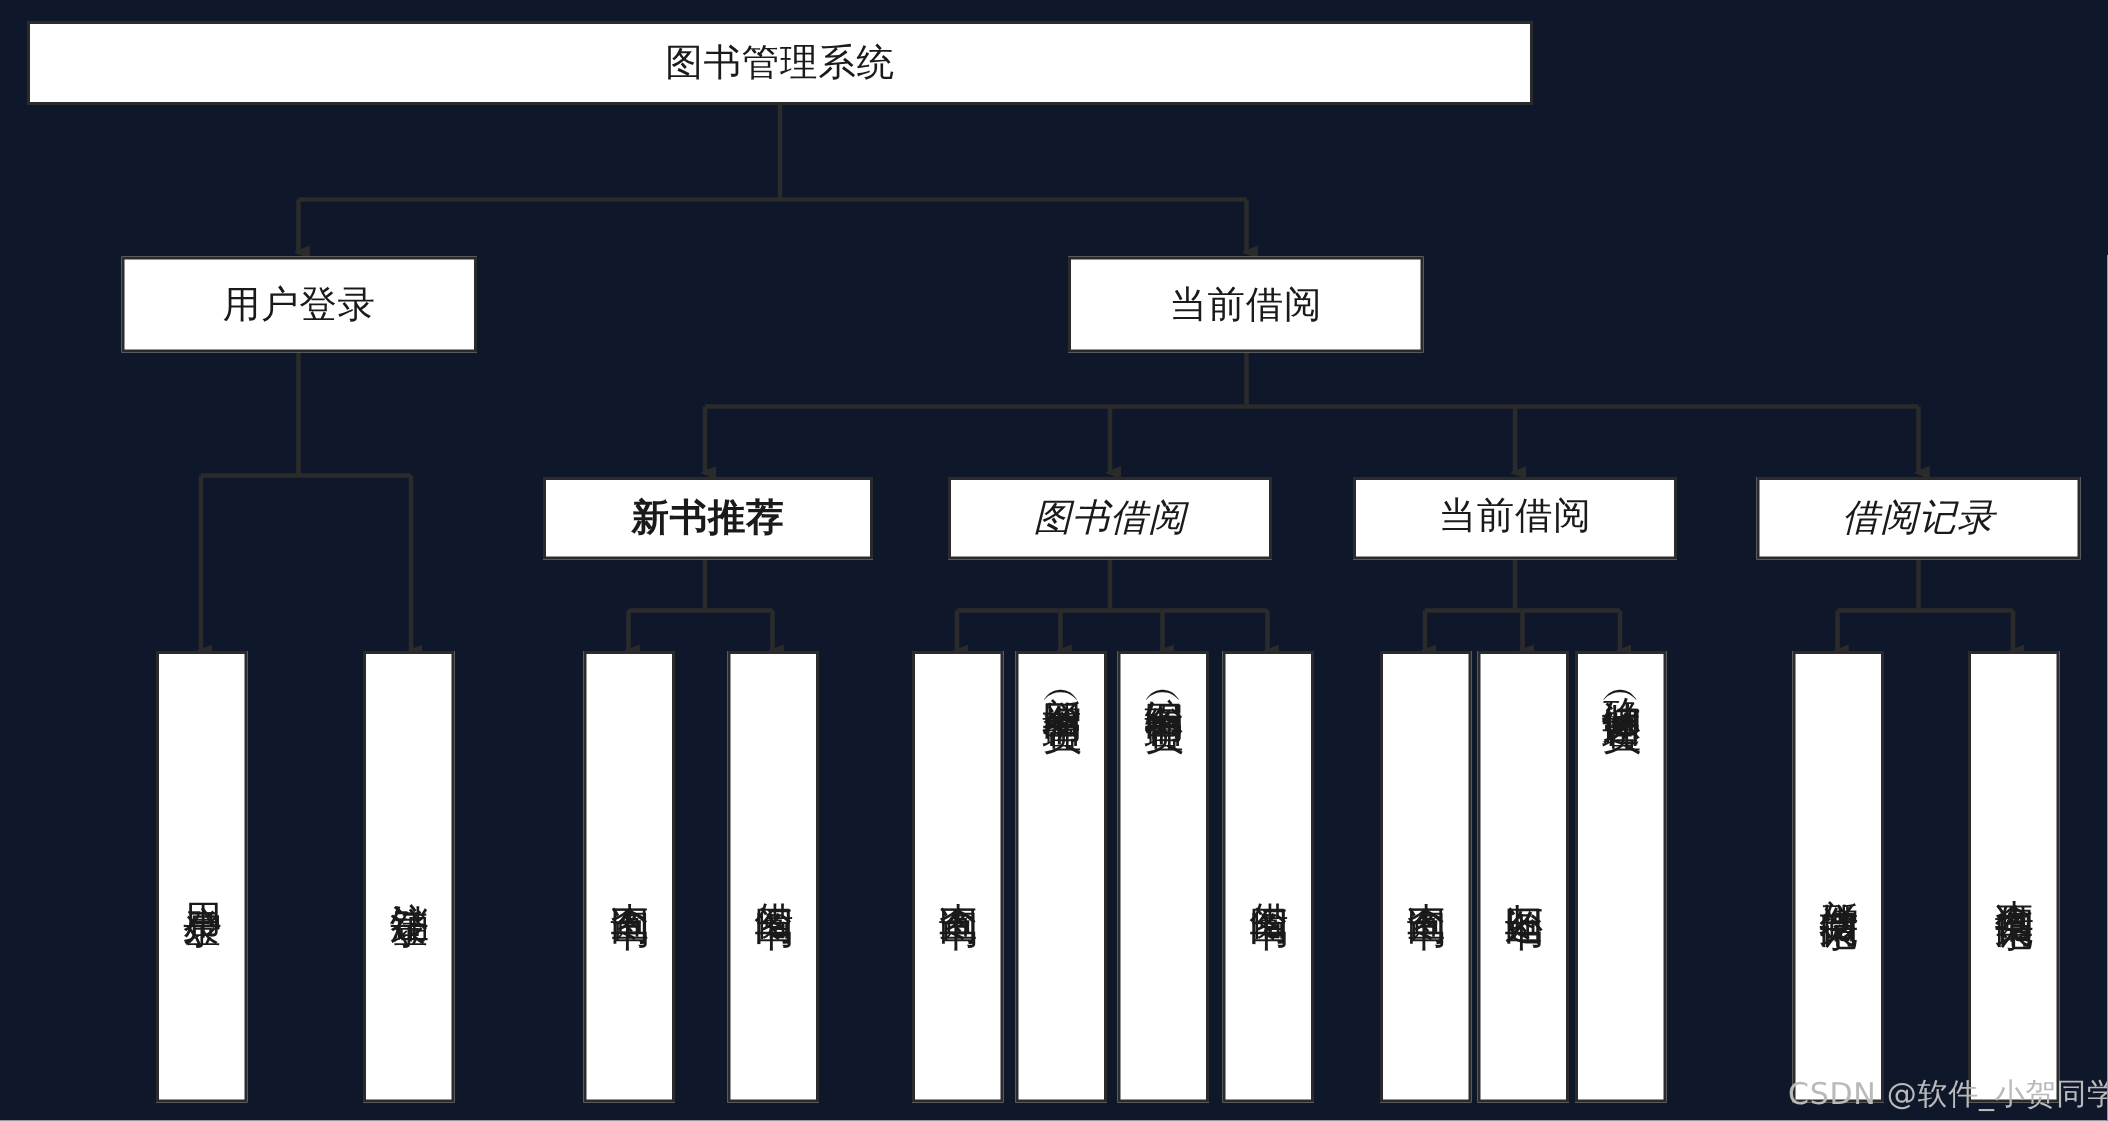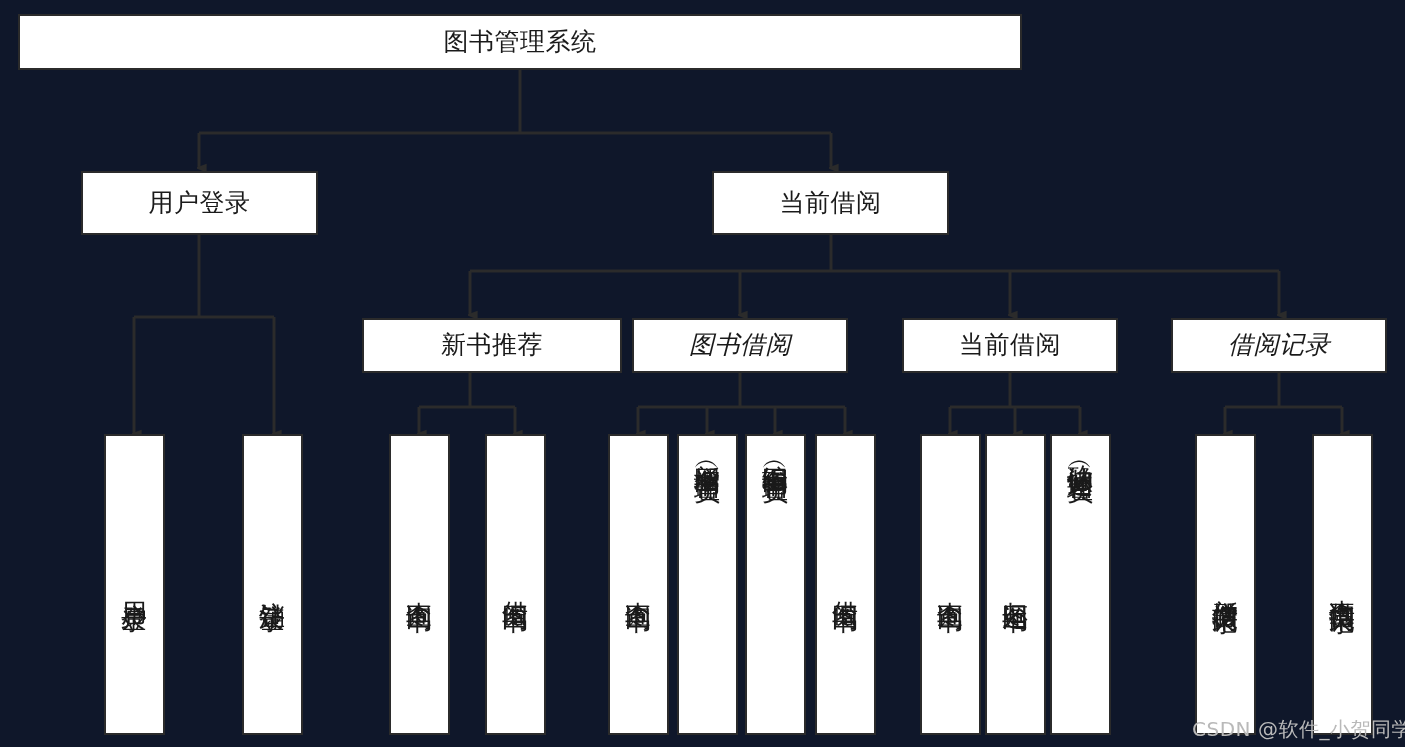--- a/index.html
+++ b/index.html
@@ -137,21 +137,21 @@
     <span class="label">图书管理系统</span>
   </div>
 
   <div class="node horiz" style="left:81px; top:171px; width:237px; height:64px;">
     <span class="label">用户登录</span>
   </div>
   <div class="node horiz" style="left:712px; top:171px; width:237px; height:64px;">
     <span class="label">当前借阅</span>
   </div>
 
-  <div class="node horiz" style="left:362px; top:318px; width:260px; height:55px;">
+  <div class="node horiz" style="left:362px; top:318px; width:220px; height:55px;font-weight:bold;">
     <span class="label">新书推荐</span>
   </div>
   <div class="node horiz" style="left:632px; top:318px; width:216px; height:55px;font-style:italic;">
     <span class="label">图书借阅</span>
   </div>
   <div class="node horiz" style="left:902px; top:318px; width:216px; height:55px;font-family:Liberation Serif, serif;">
     <span class="label">当前借阅</span>
   </div>
   <div class="node horiz" style="left:1171px; top:318px; width:216px; height:55px;font-style:italic;">
     <span class="label">借阅记录</span>

